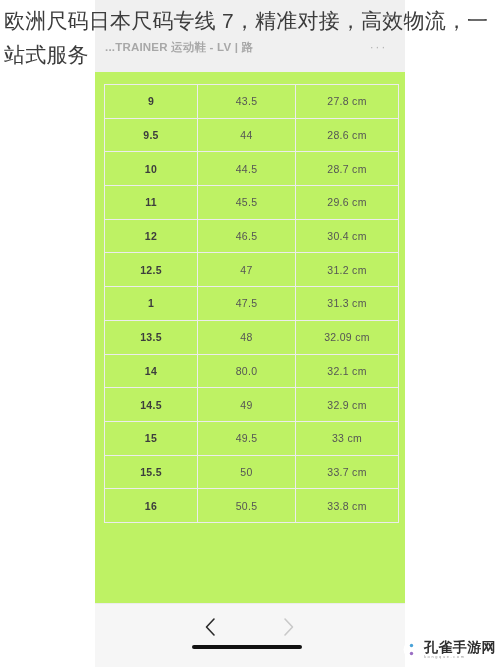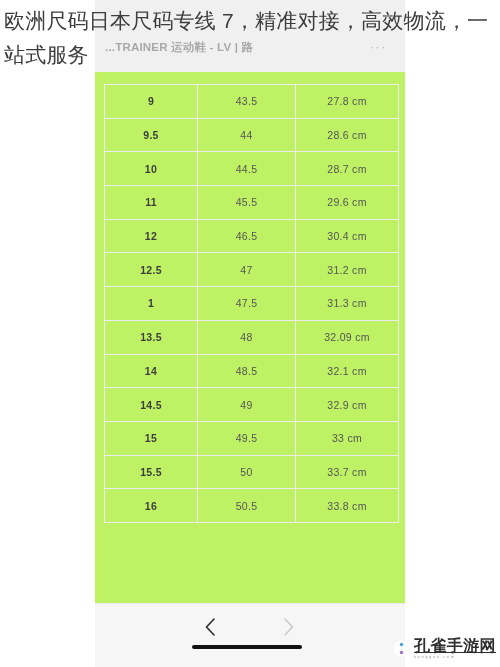--- a/index.html
+++ b/index.html
@@ -150,25 +150,24 @@
     width: 17px;
     height: 17px;
     flex: 0 0 auto;
   }
   .wm-textwrap {
     display: flex;
     flex-direction: column;
     line-height: 1;
   }
   .wm-text {
-    font-size: 16px;
+    font-size: 14px;
     font-weight: bold;
     color: #2f2f2f;
     letter-spacing: 0.4px;
-    text-decoration: underline;
   }
   .wm-sub {
     font-size: 4px;
     color: #9a9a9a;
     letter-spacing: 1.6px;
     margin-top: 1px;
   }
 </style>
 </head>
 <body>
@@ -222,21 +221,21 @@
         <td>47.5</td>
         <td>31.3 cm</td>
       </tr>
       <tr>
         <td>13.5</td>
         <td>48</td>
         <td>32.09 cm</td>
       </tr>
       <tr>
         <td>14</td>
-        <td>48.5</td>
+        <td>80.0</td>
         <td>32.1 cm</td>
       </tr>
       <tr>
         <td>14.5</td>
         <td>49</td>
         <td>32.9 cm</td>
       </tr>
       <tr>
         <td>15</td>
         <td>49.5</td>

